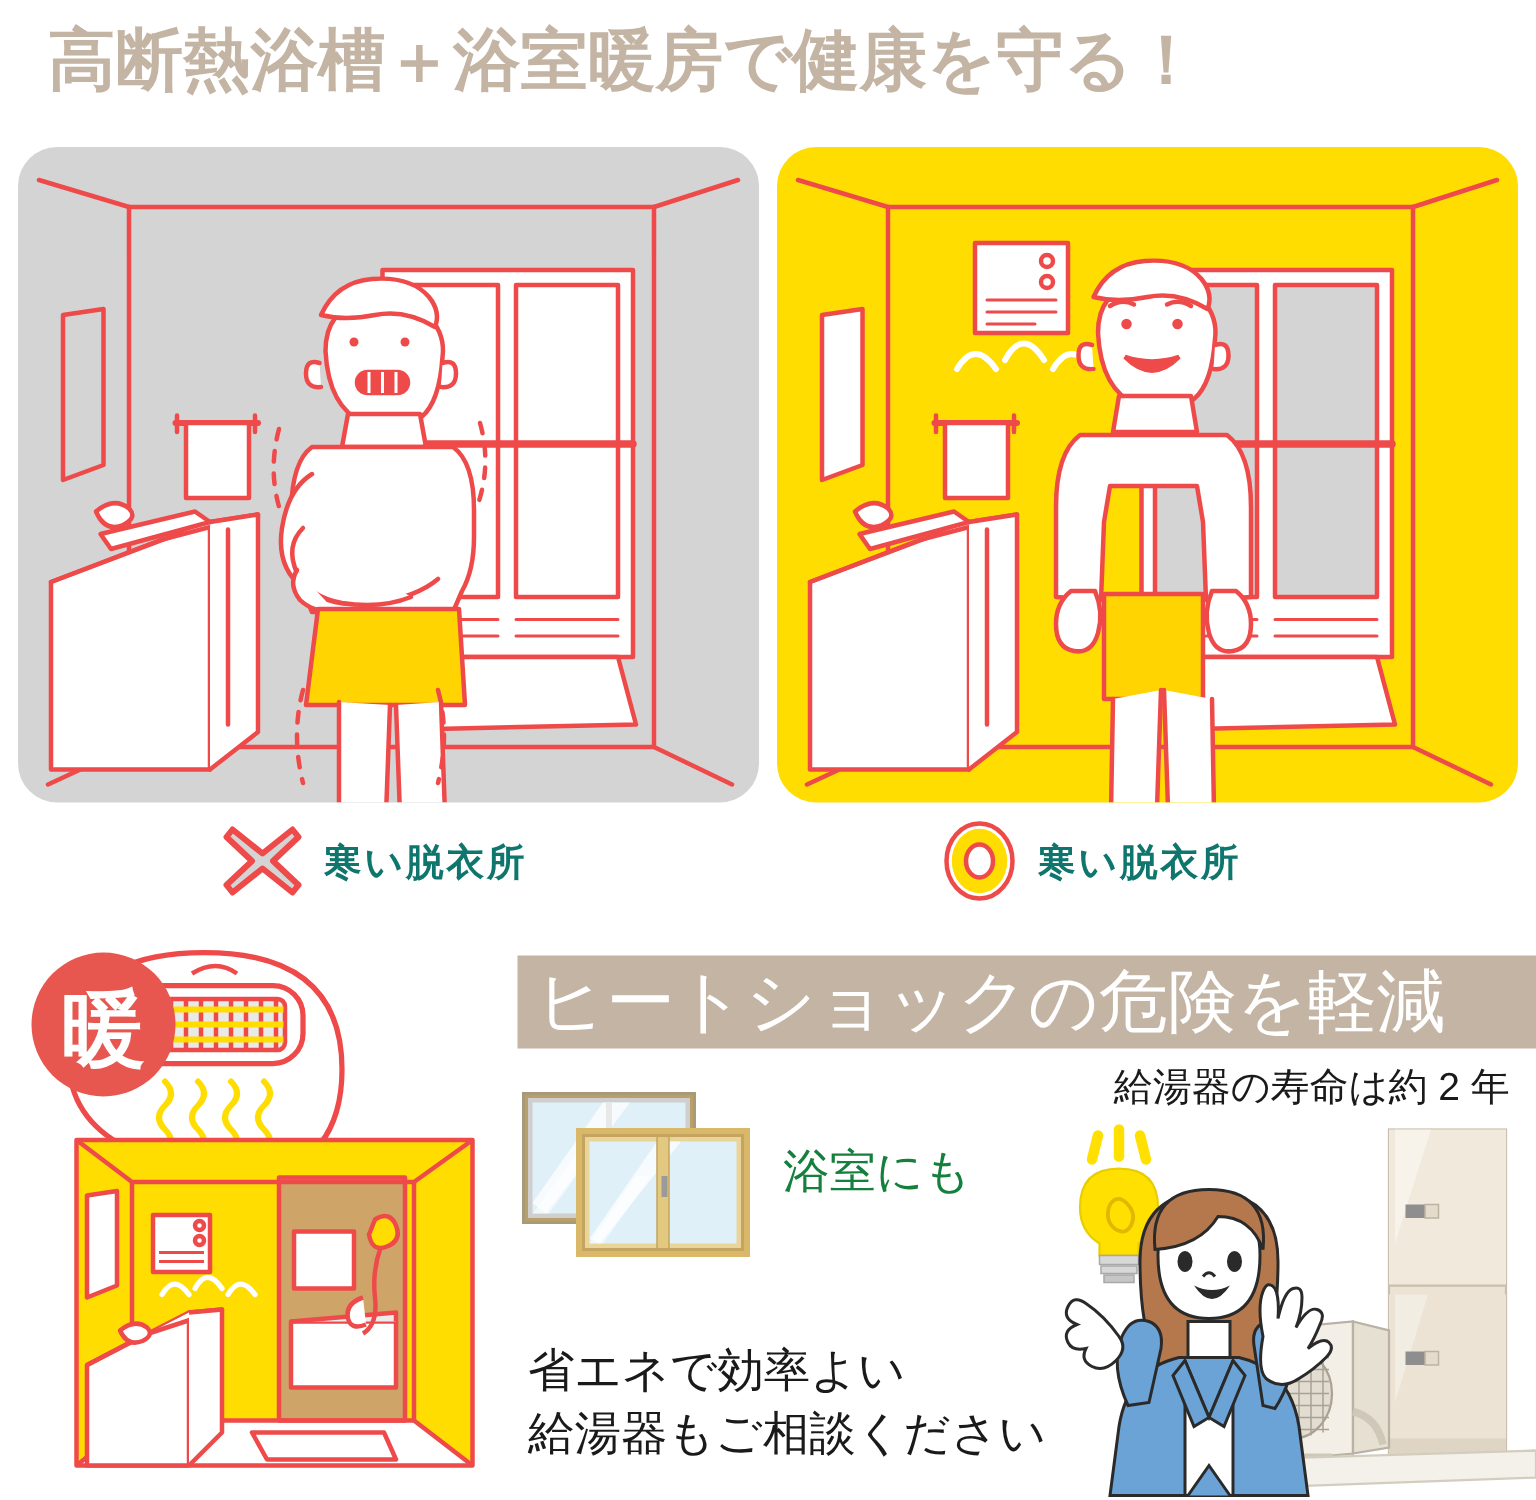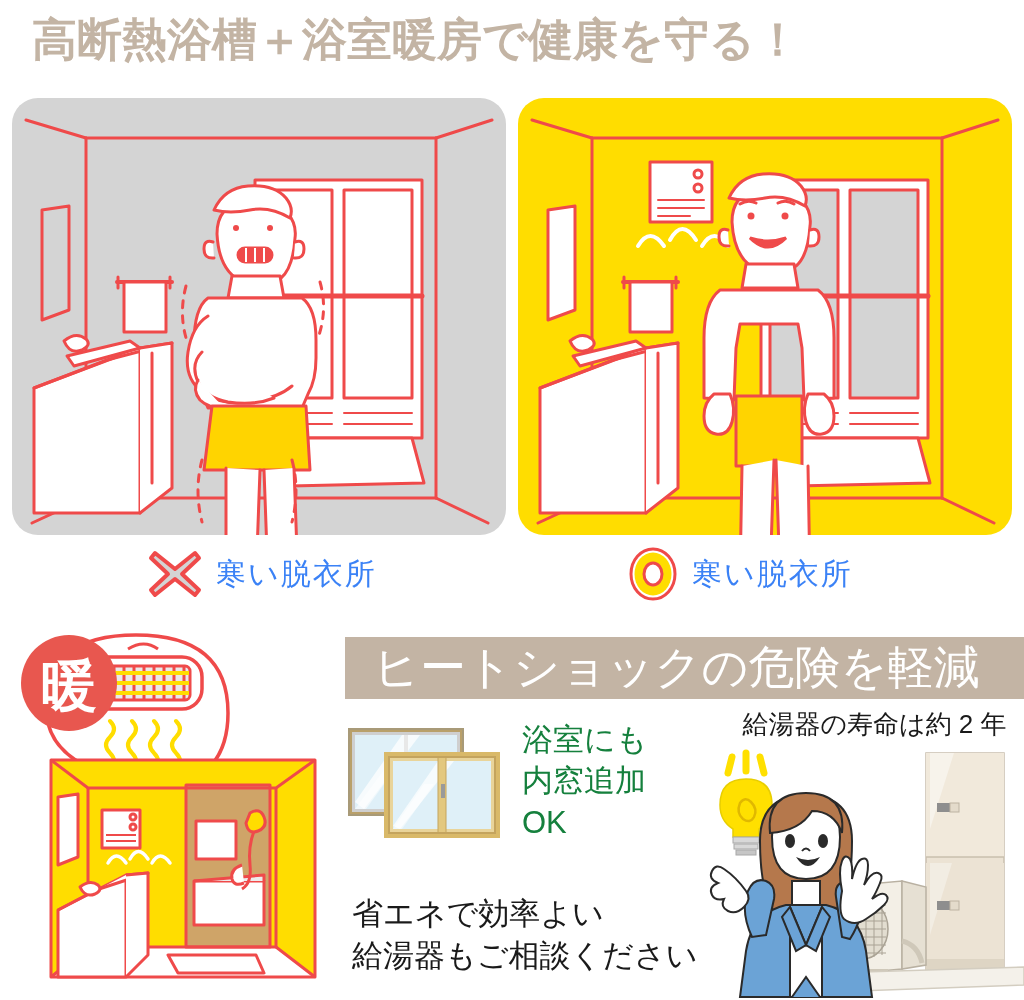--- a/index.html
+++ b/index.html
@@ -29,31 +29,31 @@
   .panel { position:absolute; top:0; width:494px; height:437px; border-radius:26px; overflow:hidden; }
   .panel-cold { left:12px; background:#d4d4d4; }
   .panel-warm { left:518px; background:#ffdd00; }
   .panel svg { display:block; width:100%; height:100%; }
 
   
   .captions { position:absolute; left:0; top:543px; width:1024px; height:62px; }
   .caption { position:absolute; top:0; display:flex; align-items:center; gap:14px; height:62px; }
   .cap-cold { left:148px; }
   .cap-warm { left:628px; }
-  .cap-label { font-size:30px; font-weight:normal; color:#3b82f6; letter-spacing:2px; }
+  .cap-label { font-size:25px; font-weight:bold; color:#0f766e; letter-spacing:2px; }
 
   
   .lower-left { position:absolute; left:18px; top:625px; width:330px; height:370px; }
   .lower-left svg { display:block; width:100%; height:100%; }
 
   
   .banner {
     position:absolute; left:345px; top:637px; width:679px; height:62px;
     background:#c3b4a4; color:#ffffff;
-    display:flex; align-items:center; padding-left:28px;
+    display:flex; align-items:center; padding-left:12px;
     font-size:46px; letter-spacing:0px;
   }
 
   
   .window-block { position:absolute; left:342px; top:716px; width:350px; height:130px; display:flex; align-items:center; }
   .window-art { width:170px; height:118px; flex:none; }
   .window-art svg { display:block; width:100%; height:100%; }
   .window-text { margin-left:10px; font-size:31px; line-height:1.33; color:#15803d; font-weight:500; }
 
   
@@ -319,21 +319,20 @@
         <path d="M51 104 L96 39 L112 39 L58 107 Z" fill="#ffffff" opacity=".7"></path>
         <path d="M51 107 L82 62 L92 62 L60 107 Z" fill="#ffffff" opacity=".5"></path>
         <rect x="96" y="35" width="8" height="76" fill="#e3c87f" stroke="#c4a45e" stroke-width="1"></rect>
         <rect x="99" y="62" width="4" height="14" fill="#9a9a9a"></rect>
         <rect x="47" y="35" width="106" height="76" fill="none" stroke="#c4a45e" stroke-width="2"></rect>
       </g>
     </svg>
   </div>
   <div class="window-text">
     <div>浴室にも</div>
-    <div>内窓追加 OK</div>
   </div>
 </div>
 
 <div class="heater-head">給湯器の寿命は約 2 年</div>
 
 <div class="heater-art">
   <svg viewBox="0 0 334 255">
 
     <g>
       <rect x="236" y="8" width="78" height="218" fill="#ece3d4" stroke="#c9bfae" stroke-width="1.5"></rect>

